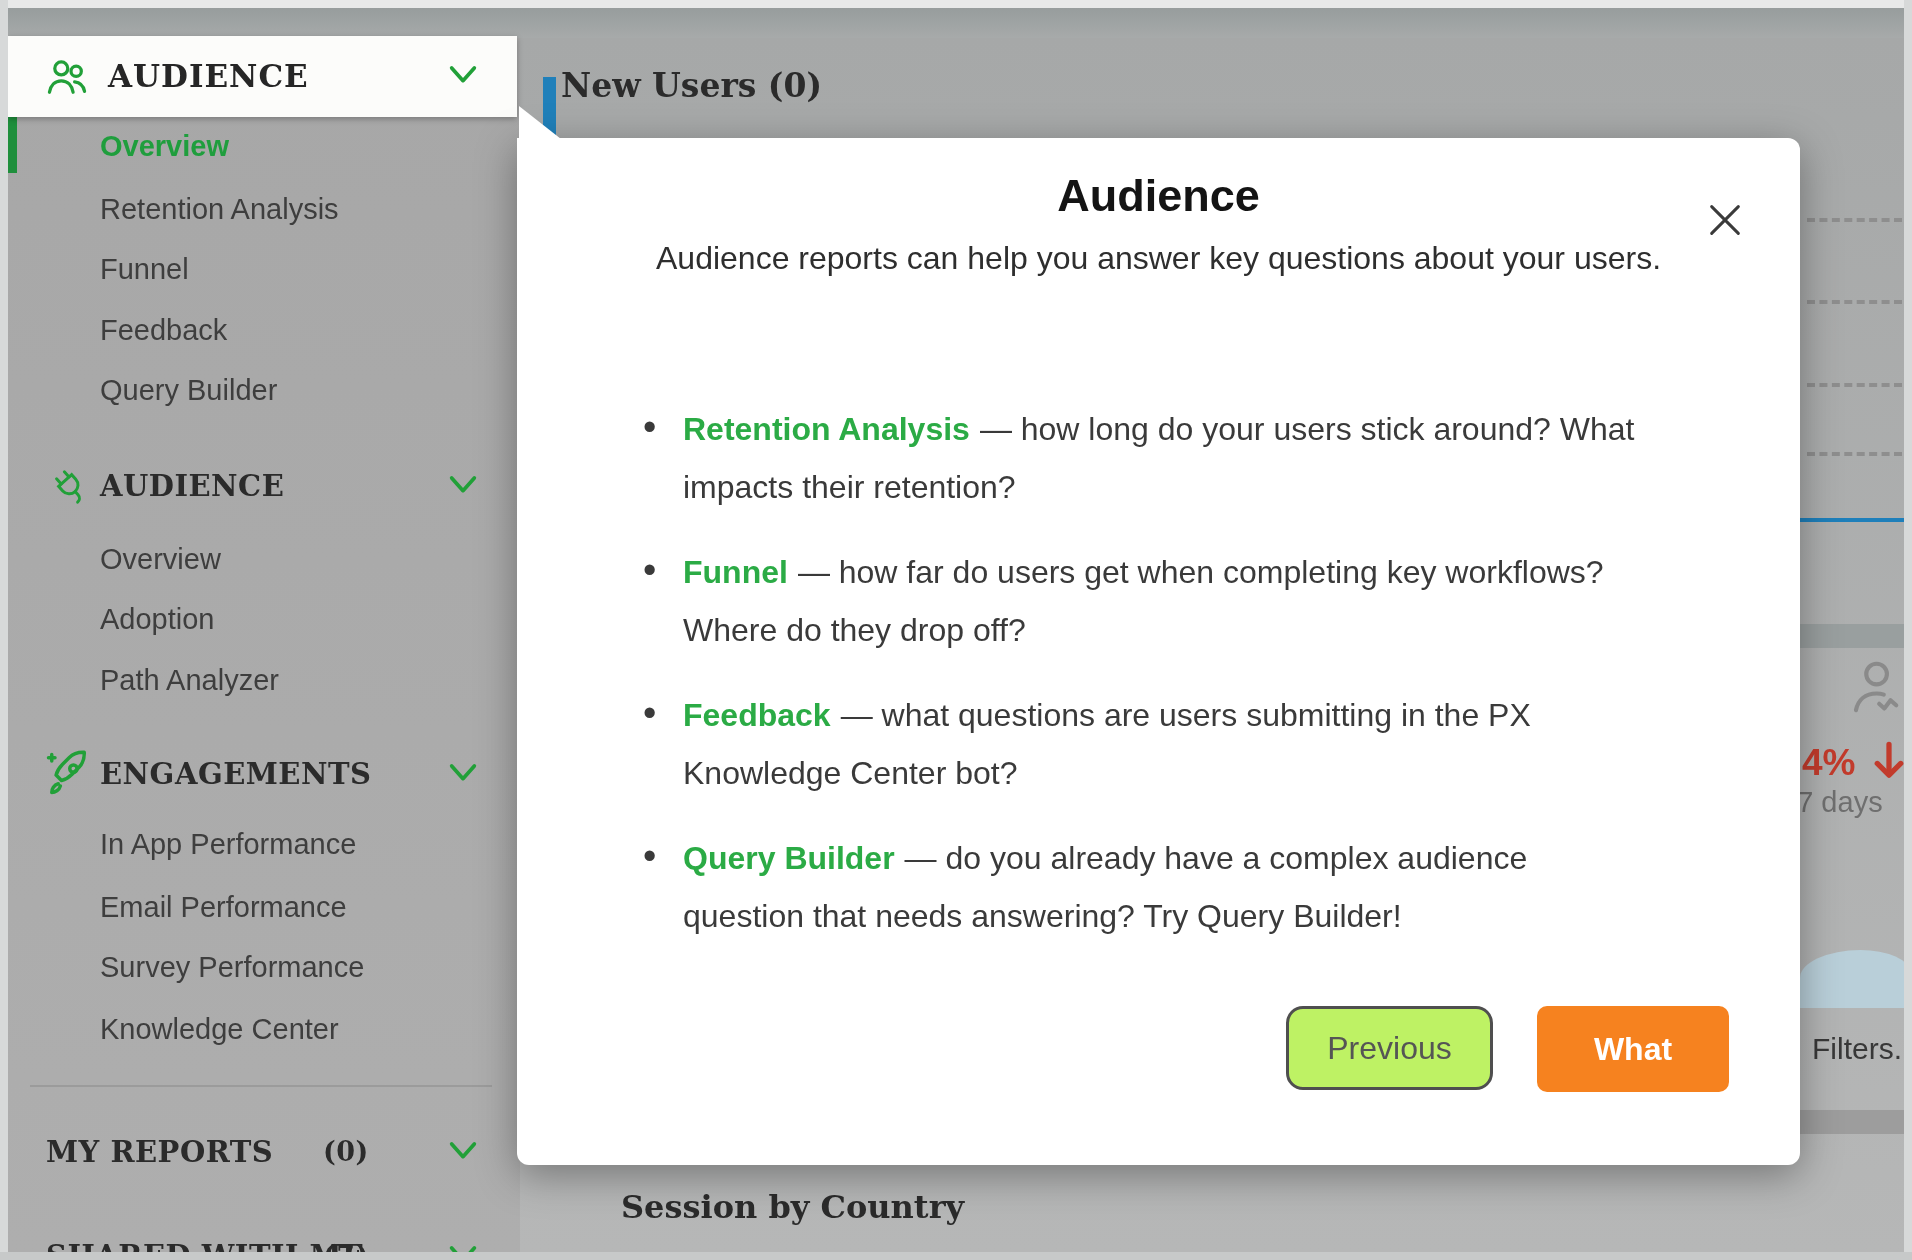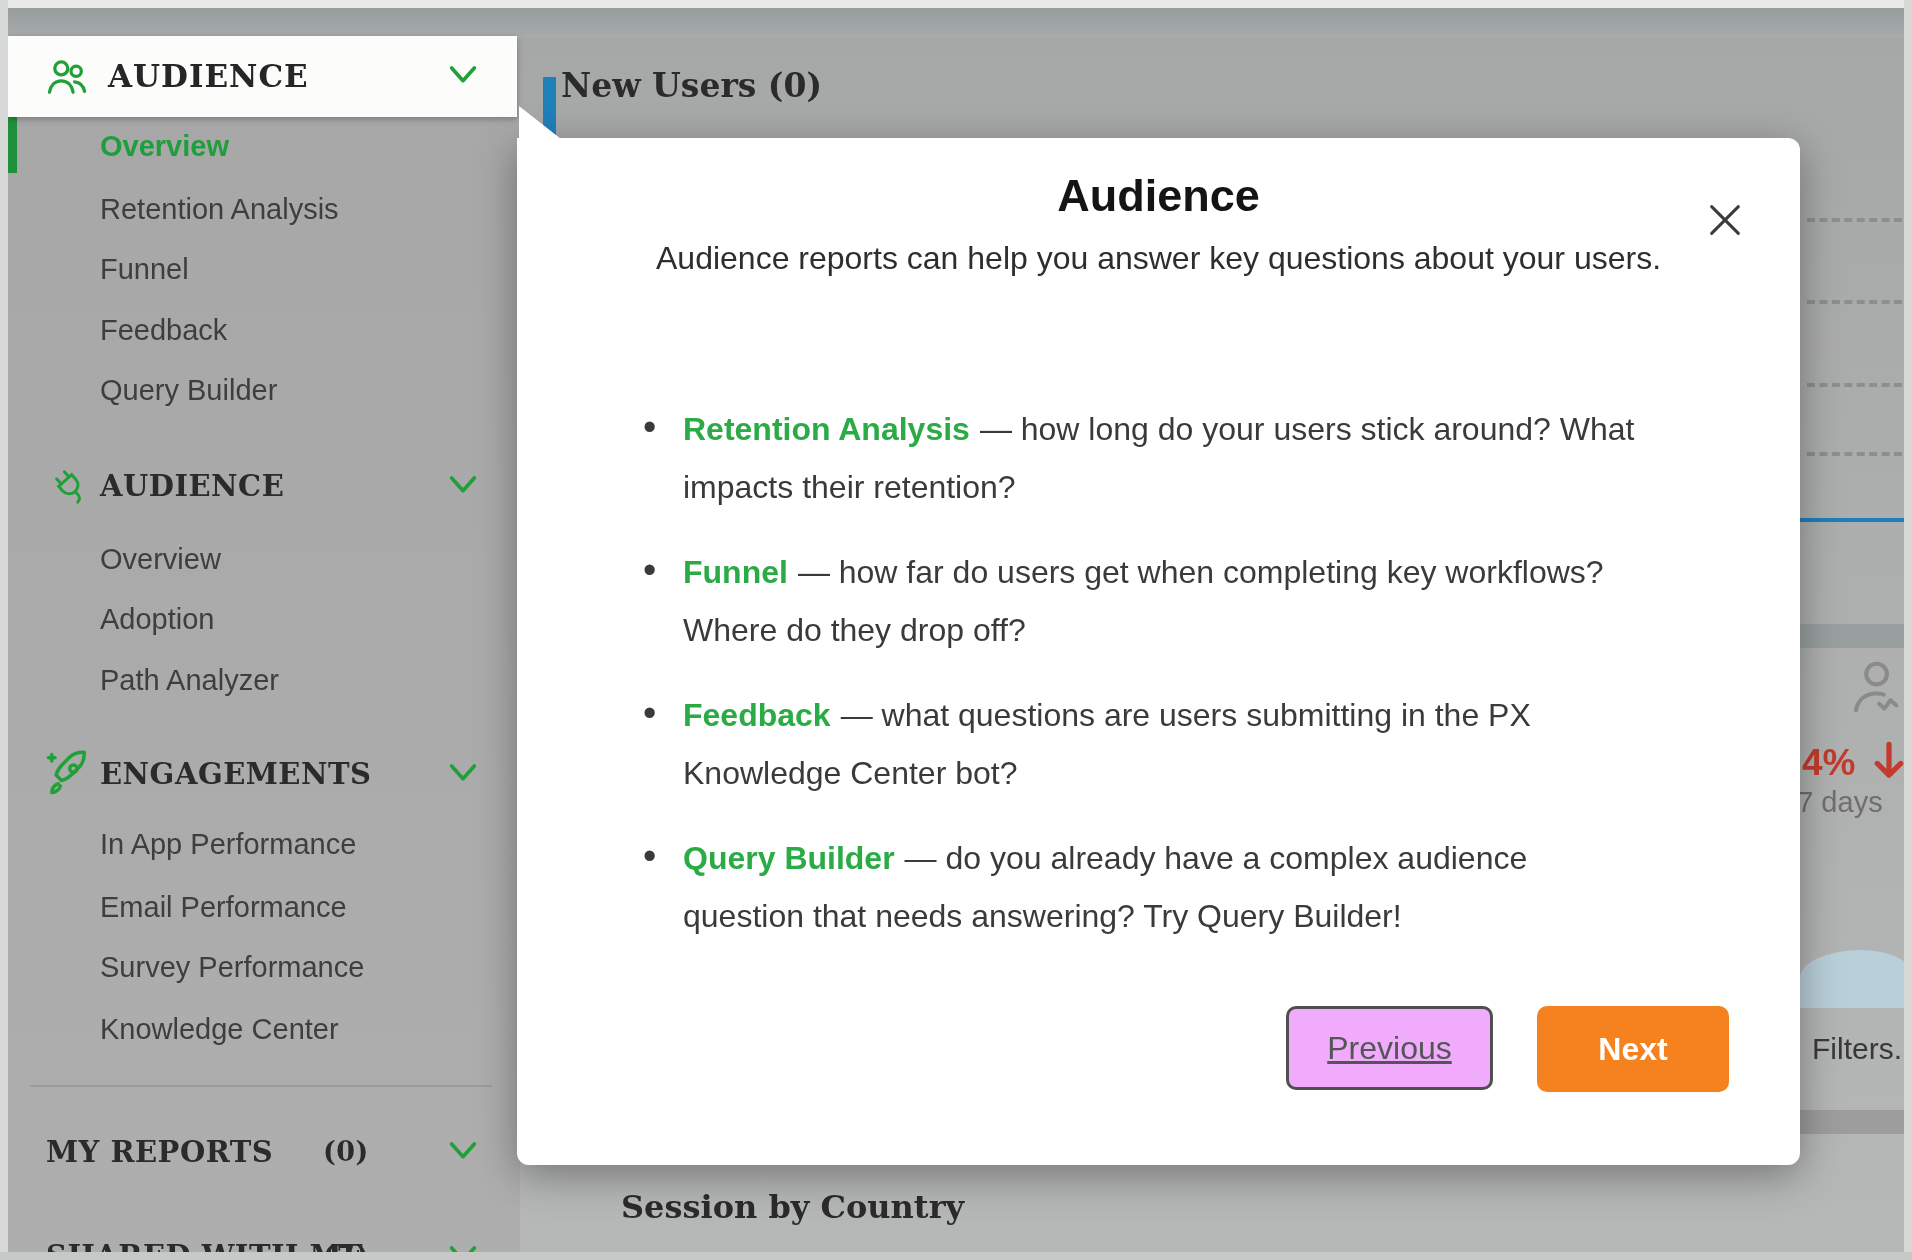--- a/index.html
+++ b/index.html
@@ -64,23 +64,23 @@
   .modal-title{position:absolute;top:32px;left:0;width:100%;text-align:center;
     font-size:45px;font-weight:700;color:#141414;}
   .modal-intro{position:absolute;top:102px;left:0;width:100%;text-align:center;
     font-size:32px;color:#2e2e2e;}
   .modal-list{position:absolute;top:262px;left:126px;margin:0;padding:0;list-style:none;}
   .modal-list li{position:relative;padding-left:40px;margin-bottom:27px;
     font-size:32px;line-height:58px;color:#3a3a3a;}
   .modal-list li .dot{position:absolute;left:0;top:-2px;font-size:38px;color:#3a3a3a;}
   .modal-list li .term{color:#2bab45;font-weight:700;margin-right:10px;}
   .modal-list li .desc{white-space:pre-wrap;}
-  .btn-prev{position:absolute;left:769px;top:868px;width:207px;height:84px;background:#f0abfc;
-    border:3px solid #4f4f4f;border-radius:10px;font-family:"Liberation Sans",sans-serif;
-    font-size:32px;color:#555555;cursor:pointer;text-decoration:underline;}
+  .btn-prev{position:absolute;left:769px;top:868px;width:207px;height:84px;background:#bef264;
+    border:3px solid #4f4f4f;border-radius:17px;font-family:"Liberation Sans",sans-serif;
+    font-size:32px;color:#555555;cursor:pointer;}
   .btn-next{position:absolute;left:1020px;top:868px;width:192px;height:86px;background:#f6821f;
     border:none;border-radius:10px;font-family:"Liberation Sans",sans-serif;
     font-size:32px;font-weight:700;color:#ffffff;cursor:pointer;}
   svg{display:block;}
 </style>
 </head>
 <body>
 
 <div class="canvas">
 
@@ -235,20 +235,20 @@
         <span class="dot">•</span><span class="term">Feedback</span><span class="desc">— what questions are users submitting in the PX
 Knowledge Center bot?</span>
       </li>
       <li>
         <span class="dot">•</span><span class="term">Query Builder</span><span class="desc">— do you already have a complex audience
 question that needs answering? Try Query Builder!</span>
       </li>
     </ul>
 
     <button class="btn-prev">Previous</button>
-    <button class="btn-next">Next</button>
+    <button class="btn-next">What</button>
   </div>
 
   <div class="frame-top"></div>
   <div class="frame-left"></div>
   <div class="frame-right"></div>
   <div class="frame-bottom"></div>
 </div>
 
 </body></html>

